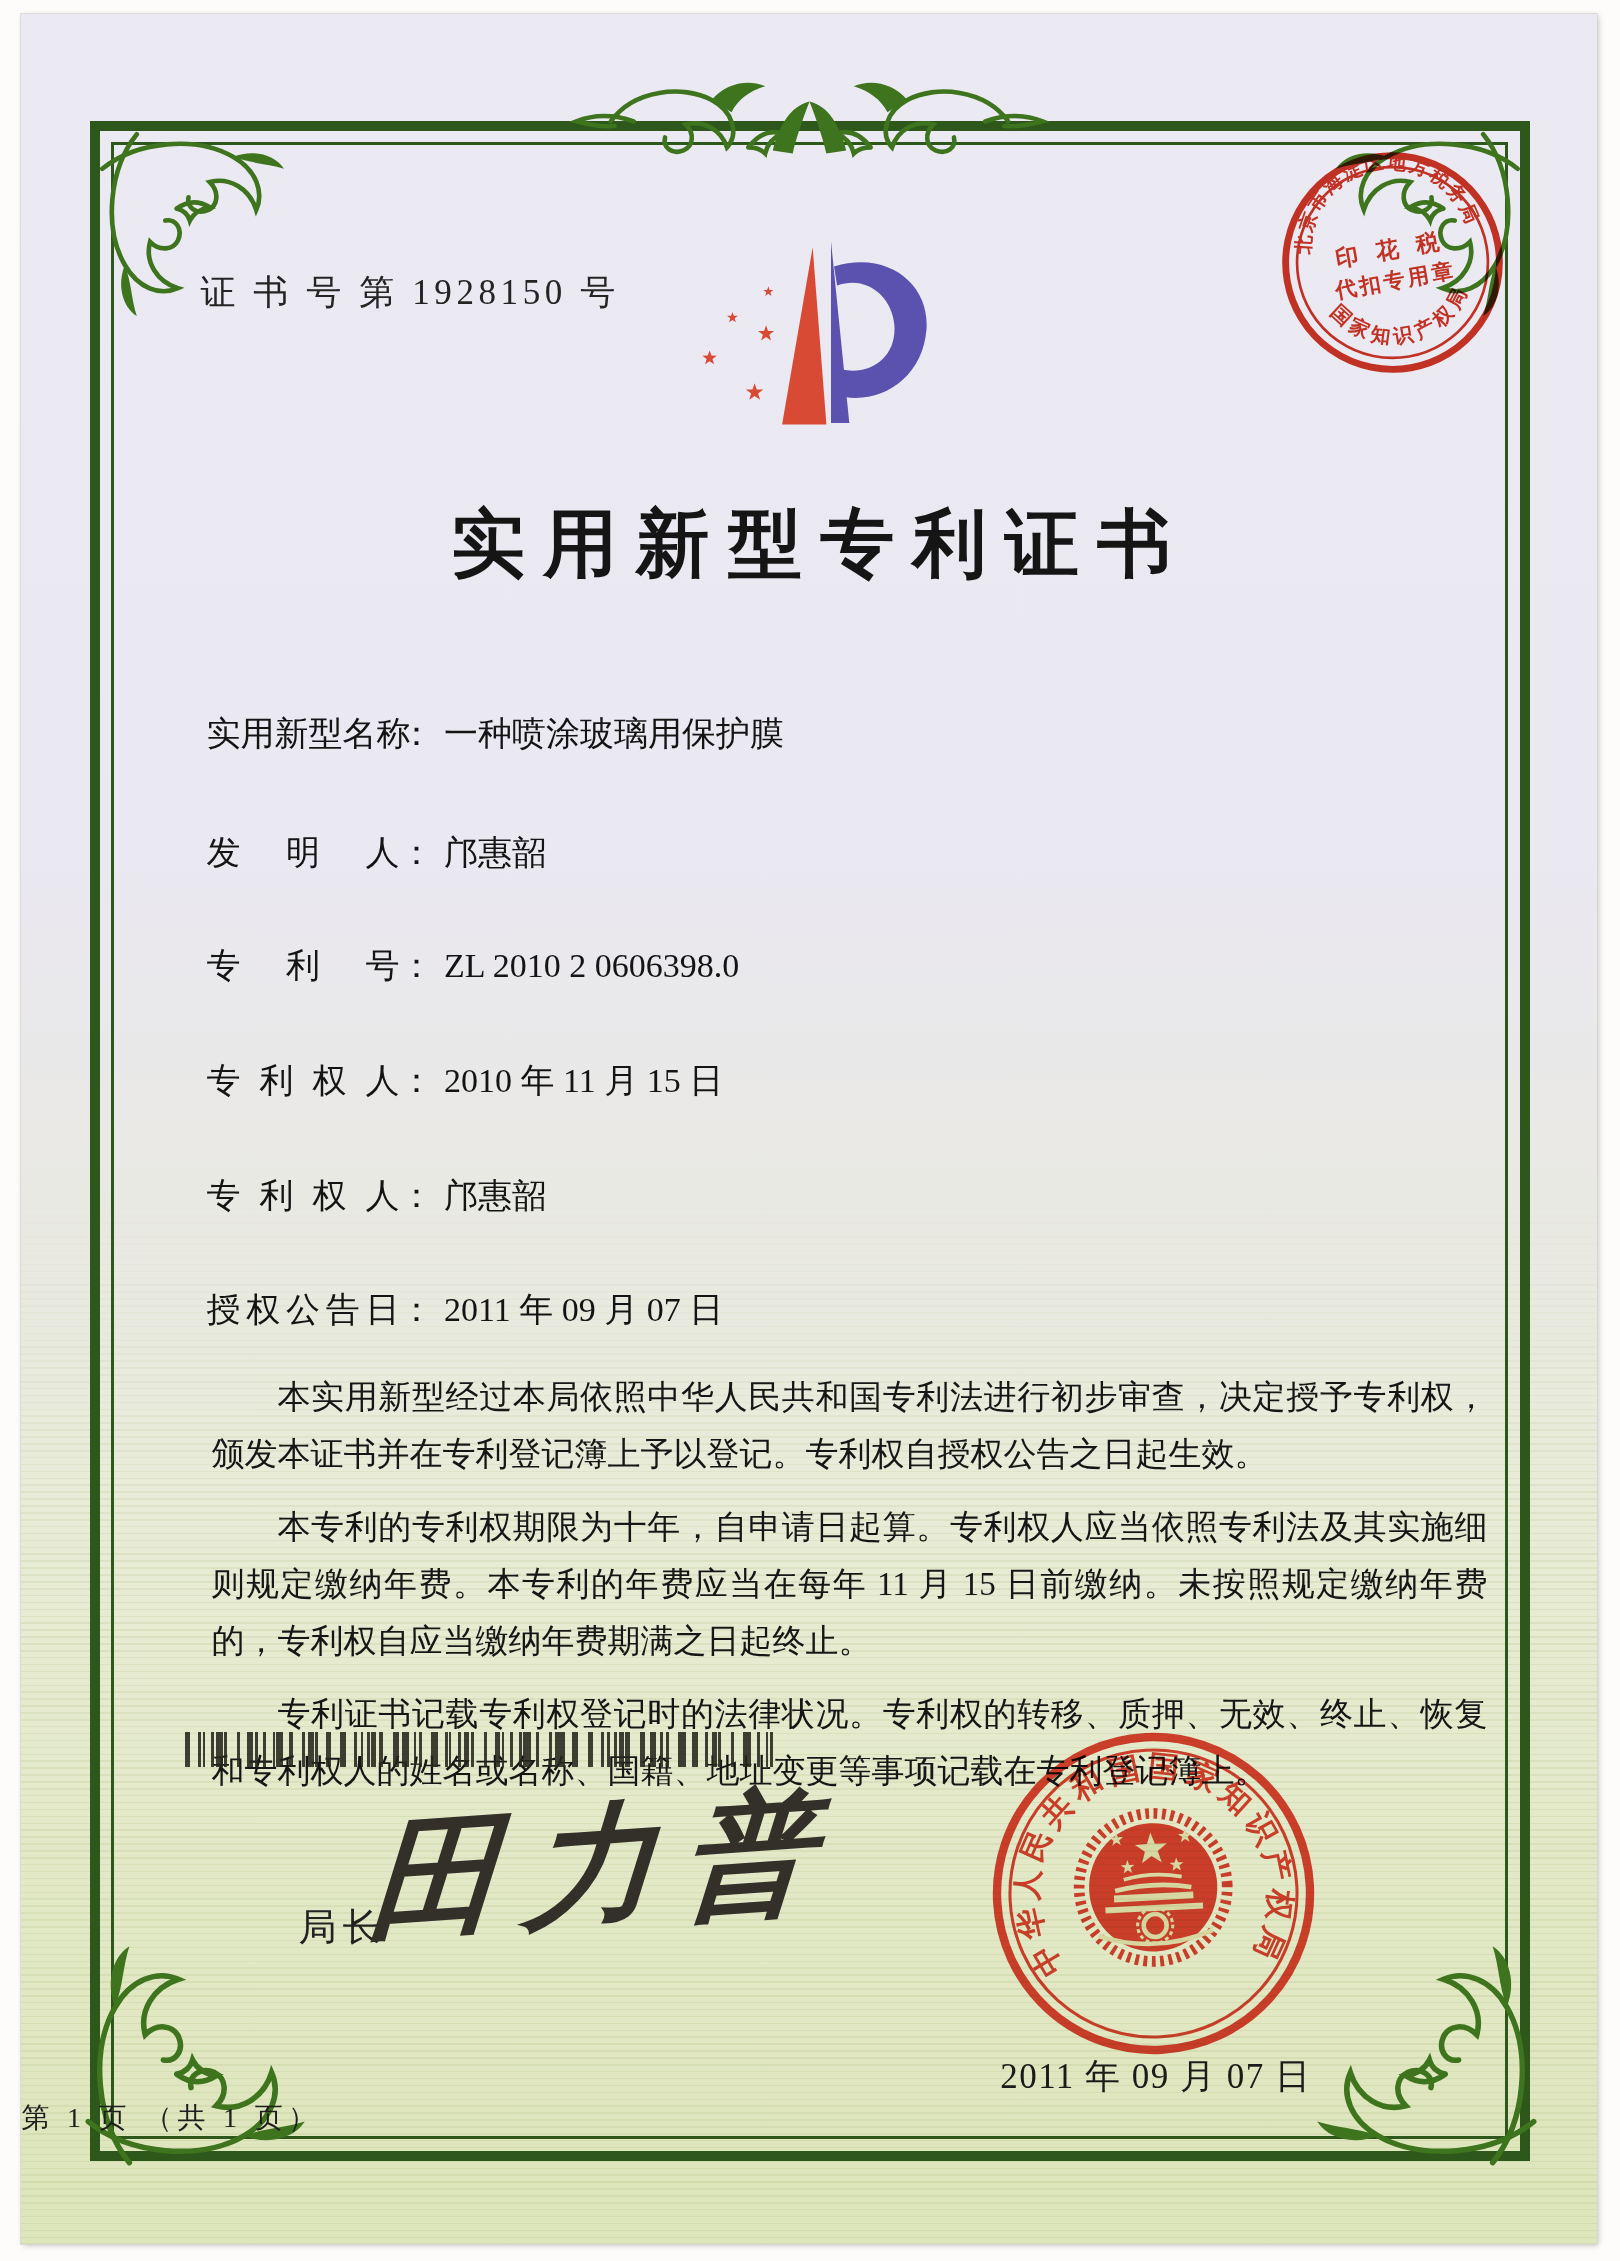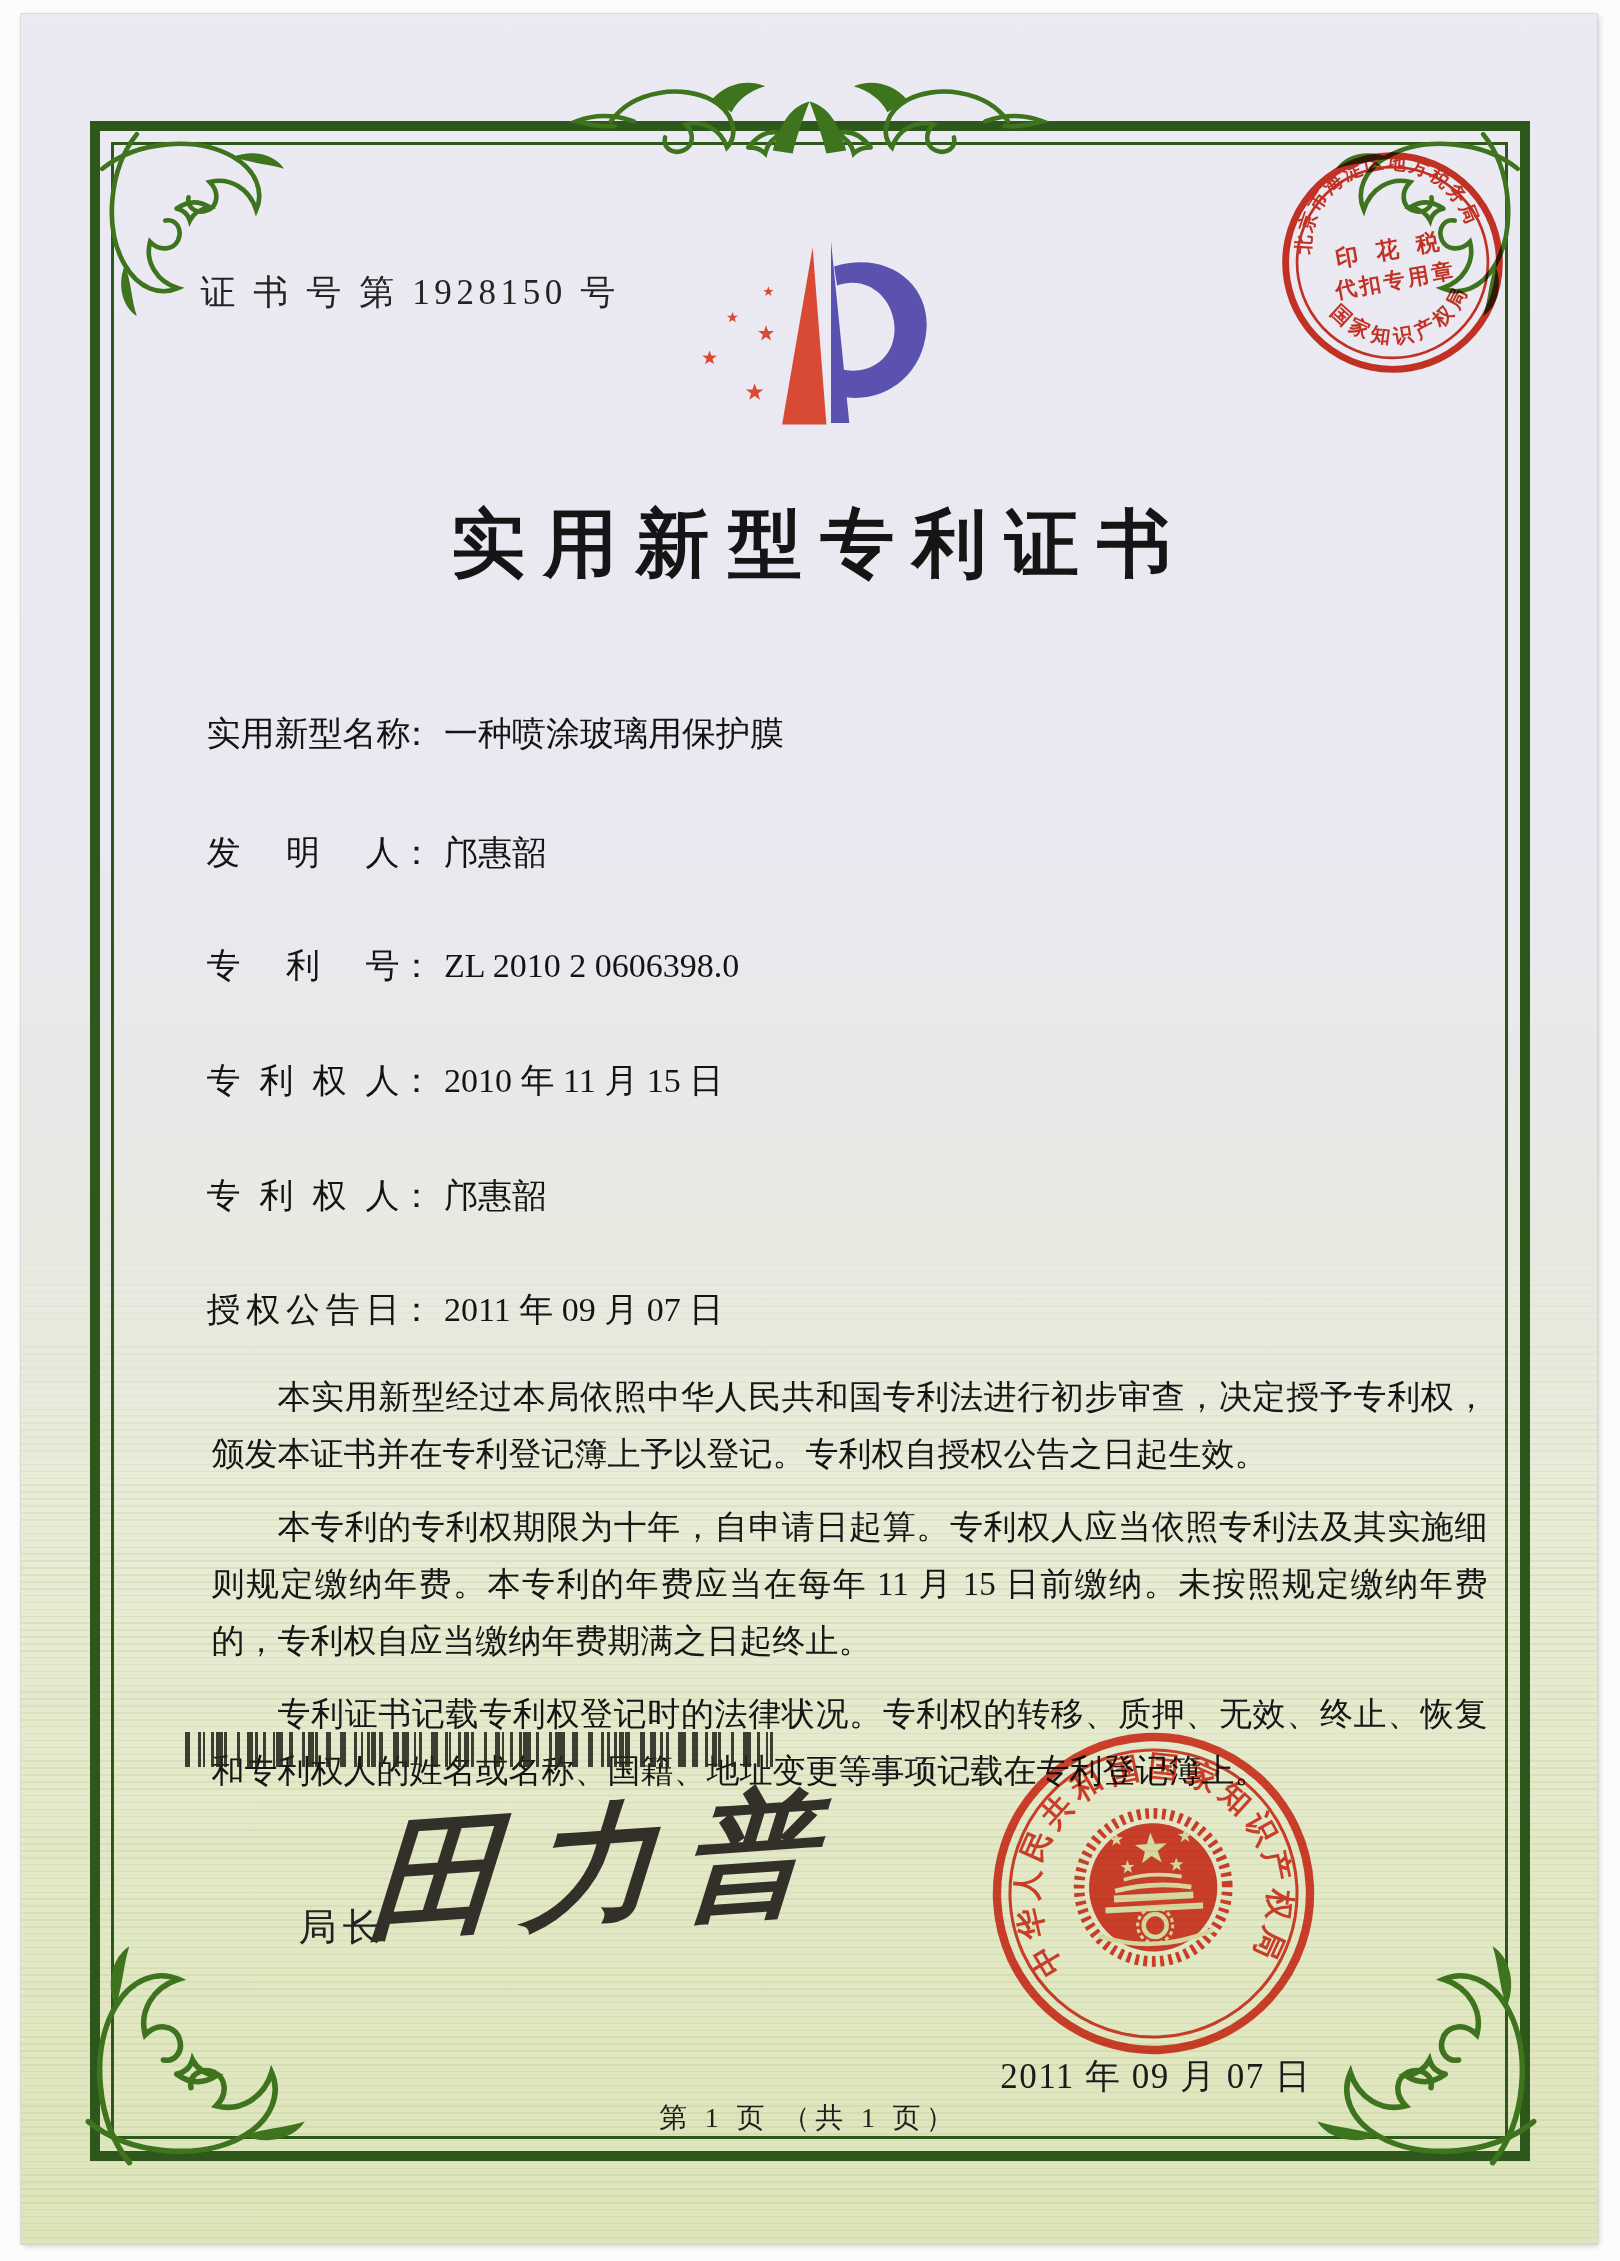--- a/index.html
+++ b/index.html
@@ -28,21 +28,21 @@
   .barcode{left:164px;top:1718px;width:588px;height:35px;
          background:
            repeating-linear-gradient(90deg,#26261c 0 3.1px,transparent 3.1px 13px),
            repeating-linear-gradient(90deg,#26261c 0 2.3px,transparent 2.3px 17.6px),
            repeating-linear-gradient(90deg,#26261c 0 4.6px,transparent 4.6px 31px);
          opacity:.88;}
   .sign-label{left:277px;top:1888px;font-size:38px;letter-spacing:6.1px;color:#222;}
   .sign-name{left:348px;top:1781px;font-size:131px;font-style:italic;font-weight:600;letter-spacing:26px;
          color:#33302a;transform:rotate(-4deg) skewX(-8deg);transform-origin:left center;}
   .seal-date{left:936px;top:2039px;width:397px;text-align:center;font-size:35px;letter-spacing:1.5px;color:#1b1b1b;}
-  .footer{left:0;top:2085px;width:100%;text-align:center;font-size:28px;letter-spacing:5.3px;color:#1e1e1e;}
+  .footer{left:0;top:2085px;width:100%;text-align:left;font-size:28px;letter-spacing:5.3px;color:#1e1e1e;}
   .seal-svg{mix-blend-mode:multiply;}
   .tax-stamp{left:1257px;top:134px;transform:rotate(-10deg);}
   .big-seal{left:934px;top:1681px;transform:rotate(-3deg);}
   .logo{left:671px;top:214px;}
   .orn{color:#3d741d;}
 </style>
 </head>
 <body>
 
 <div class="page">

